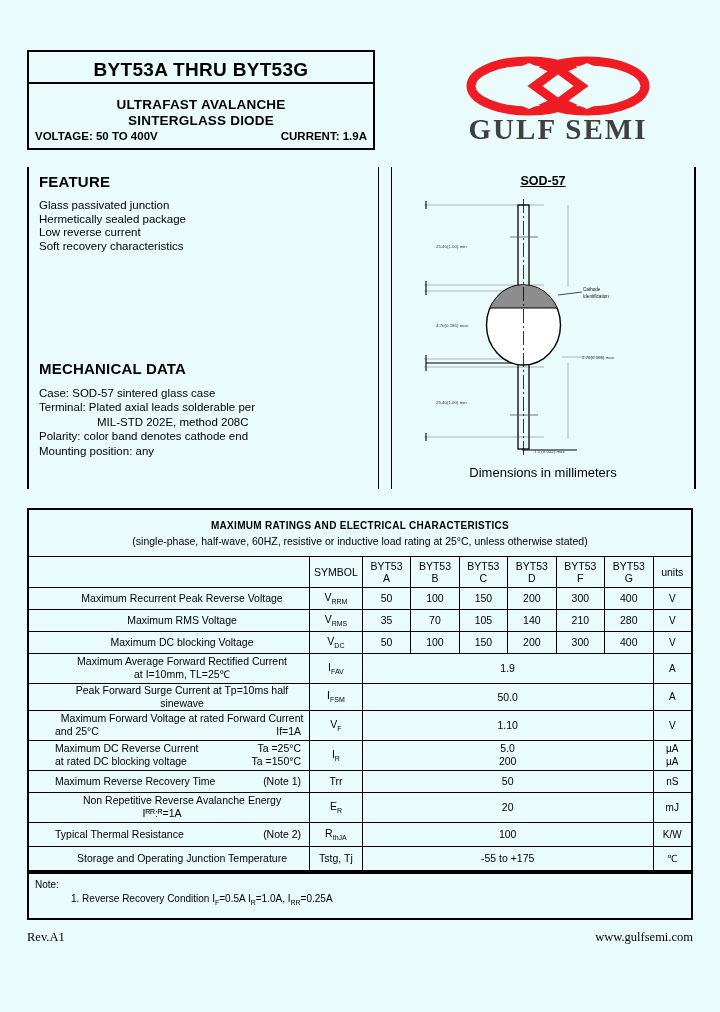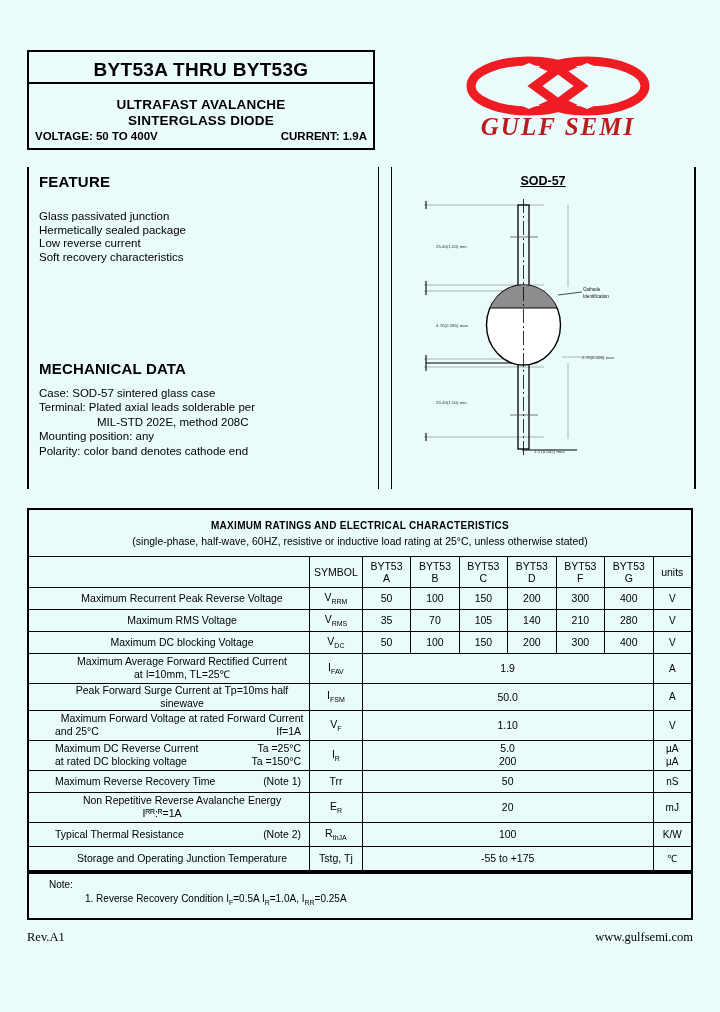--- a/index.html
+++ b/index.html
@@ -55,24 +55,23 @@
   
   .logo-wrap {
     position: absolute;
     left: 452px; top: 55px;
     width: 212px; height: 100px;
     text-align: center;
   }
   .logo-mark { display:block; margin: 0 auto; }
   .logo-text {
     font-family: "Liberation Serif", serif;
-    font-size: 25px;
-    font-weight: bold;
-    font-style: italic;
-    color: #b91c1c;
+    font-size: 29px;
+    font-weight: bold;
+    color: #404040;
     letter-spacing: 2px;
     margin-top: -4px;
   }
 
   
   .mid {
     position: absolute;
     left: 27px; top: 167px;
     width: 666px; height: 322px;
     border-left: 2px solid #000;
@@ -93,21 +92,21 @@
     border-left: 2px solid #000;
   }
 
   .sec-head {
     font-size: 15px;
     font-weight: bold;
     letter-spacing: 0.2px;
   }
   .feature-block { position: absolute; left: 10px; top: 6px; }
   .feature-list {
-    margin-top: 20px;
+    margin-top: 9px;
     font-size: 11.5px;
     line-height: 13.6px;
   }
   .mech-block { position: absolute; left: 10px; top: 193px; }
   .mech-list {
     margin-top: 9px;
     font-size: 11.5px;
     line-height: 14.4px;
   }
   .indent { padding-left: 58px; }
@@ -197,21 +196,21 @@
   .unit { font-size: 10px; }
   .two { line-height: 13px; }
 
   
   .notes {
     position: absolute;
     left: 27px; top: 872px;
     width: 666px; height: 48px;
     border: 2px solid #000;
     box-sizing: border-box;
-    padding: 4px 0 0 20px;
+    padding: 4px 0 0 6px;
     font-size: 10px;
     line-height: 13.5px;
   }
   .notes .n-item { padding-left: 36px; }
   .notes sub { font-size: 7px; }
 
   
   .footer {
     position: absolute;
     left: 27px; top: 930px;
@@ -270,22 +269,22 @@
       <div>Soft recovery characteristics</div>
     </div>
   </div>
 
   <div class="mech-block">
     <div class="sec-head">MECHANICAL DATA</div>
     <div class="mech-list">
       <div>Case: SOD-57 sintered glass case</div>
       <div>Terminal: Plated axial leads solderable per</div>
       <div class="indent">MIL-STD 202E, method 208C</div>
+      <div>Polarity: color band denotes cathode end</div>
       <div>Mounting position: any</div>
-      <div>Polarity: color band denotes cathode end</div>
     </div>
   </div>
 
   <div class="pkg">
     <div class="pkg-title">SOD-57</div>
     <svg class="pkg-svg" width="302" height="272" viewBox="0 0 302 272">
 
       <g stroke="#9a9a9a" stroke-width="0.7" fill="none">
         <line x1="32" y1="14" x2="152" y2="14"></line>
         <line x1="32" y1="94" x2="152" y2="94"></line>
@@ -329,20 +328,21 @@
       <line x1="166" y1="104" x2="190" y2="101" stroke="#000" stroke-width="0.7"></line>
 
       <text class="dtxt" x="44" y="57">25.40(1.00) min</text>
       <text class="dtxt" x="44" y="136">4.70(0.185) max</text>
       <text class="dtxt" x="190" y="168">2.70(0.106) max</text>
       <text class="dtxt" x="44" y="213">25.40(1.00) min</text>
       <text class="dtxt" x="142" y="262">1.1 (0.042) max</text>
       <text class="dtxt2" x="191" y="100">Cathode</text>
       <text class="dtxt2" x="191" y="107">Identification</text>
     </svg>
+    <div class="pkg-caption">Dimensions in millimeters</div>
   </div>
 </div>
 
 <div class="ratings">
   <div class="ratings-head">
     <div class="ratings-title">MAXIMUM  RATINGS  AND  ELECTRICAL  CHARACTERISTICS</div>
     <div class="ratings-cond">(single-phase, half-wave, 60HZ, resistive or inductive load rating at 25°C, unless otherwise stated)</div>
   </div>
 
   <table class="rt">

